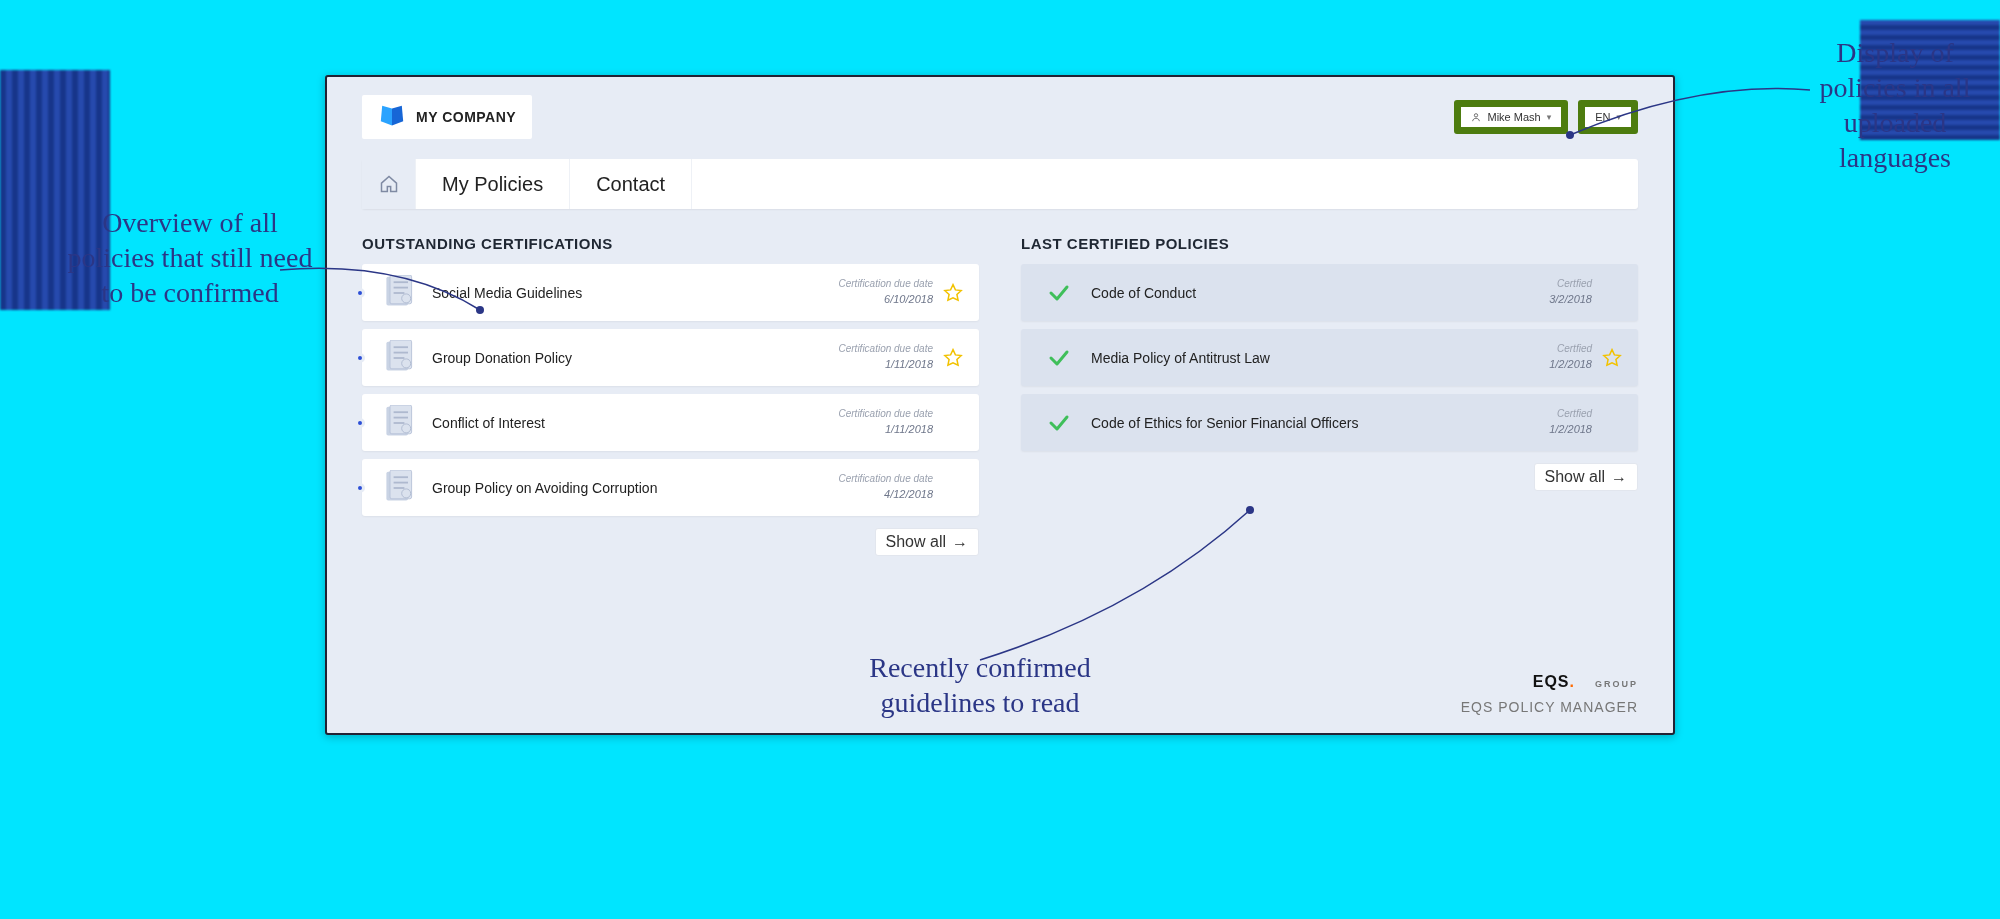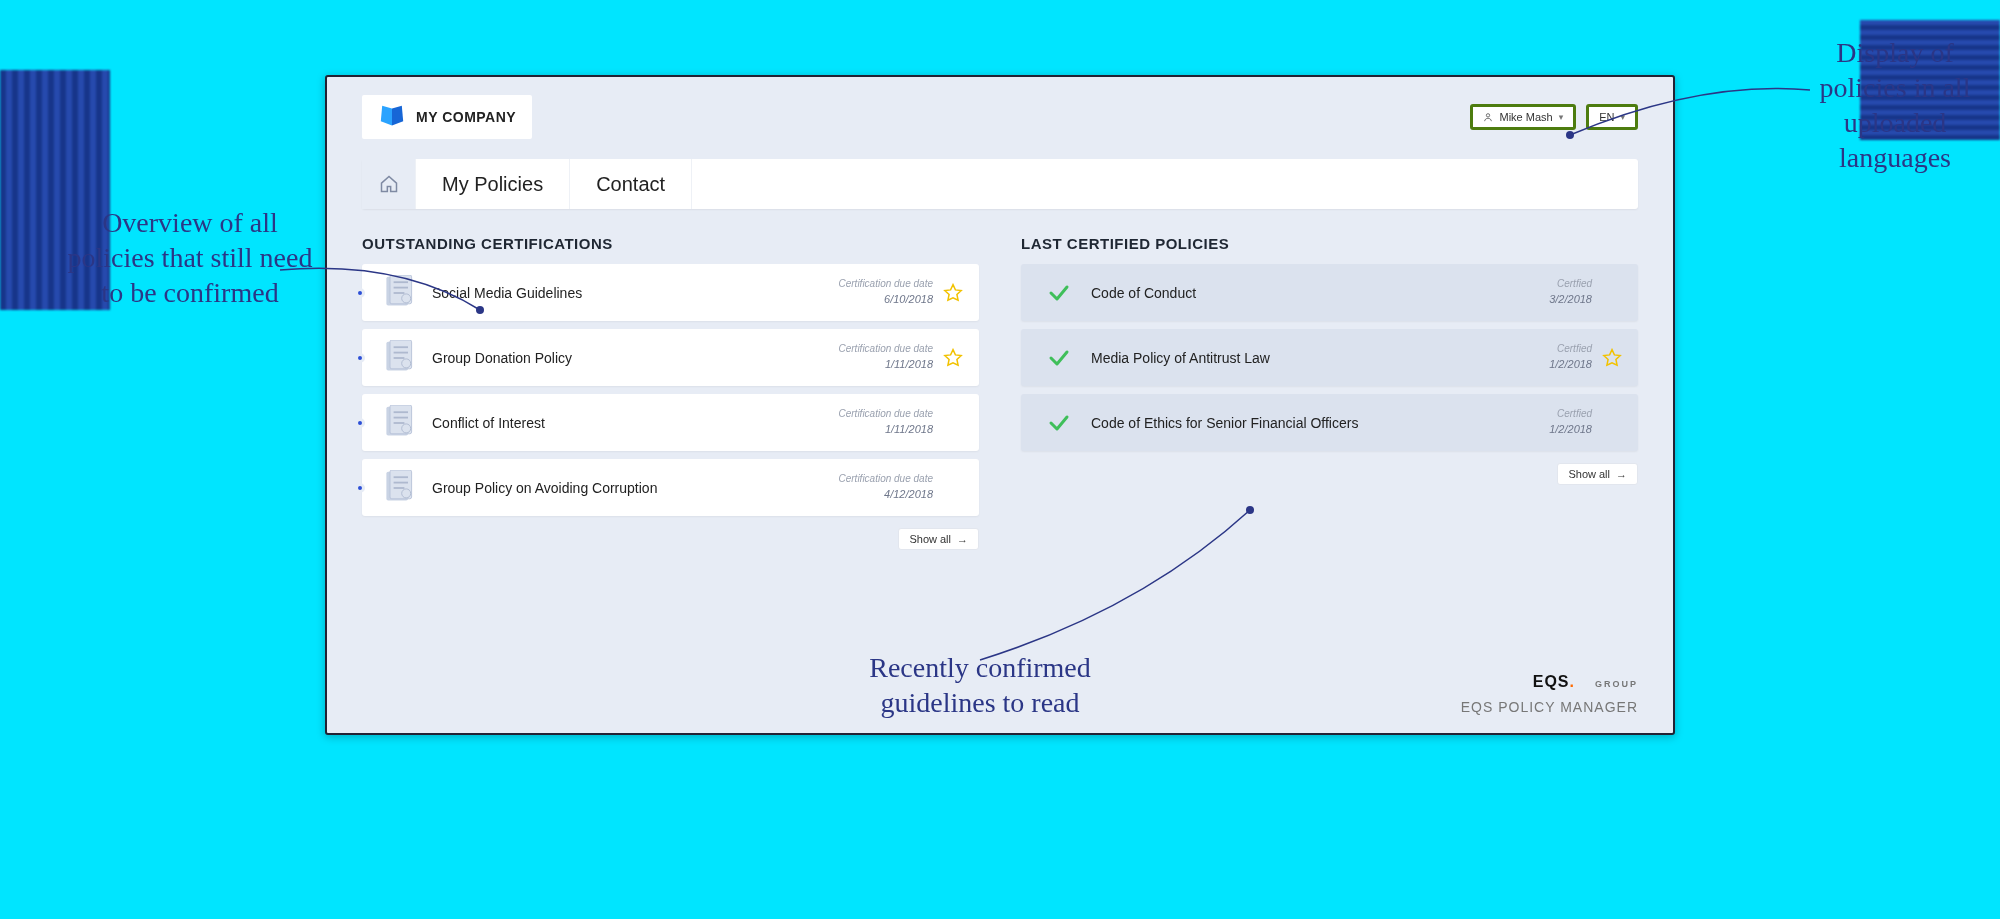--- a/index.html
+++ b/index.html
@@ -40,21 +40,21 @@
   }
   .logo-box {
     background: #fff; padding: 10px 16px; display: flex; align-items: center; gap: 10px;
     border-radius: 2px;
   }
   .logo-mark { width: 28px; height: 24px; }
   .logo-text { font-weight: 800; letter-spacing: .5px; color: #222; font-size: 14px; }
 
   .top-controls { display: flex; gap: 10px; }
   .chip {
-    background: #fff; border: 3px solid #4d7c0f; border-radius: 3px;
+    background: #fff; border: 7px solid #4d7c0f; border-radius: 3px;
     padding: 4px 10px; font-size: 11px; color: #333;
     display: inline-flex; align-items: center; gap: 6px; cursor: pointer;
   }
   .chev { font-size: 9px; color:#777; }
 
   .navbar {
     margin: 10px 35px 0 35px;
     background: #fff; border-radius: 3px;
     display: flex; align-items: stretch; height: 50px;
     box-shadow: 0 1px 2px rgba(0,0,0,.06);
@@ -103,21 +103,21 @@
   }
   .card-title { font-size:14px; color:#222; flex:1; }
   .meta { text-align:right; margin-right:10px; }
   .meta-lbl { font-size:10px; font-style:italic; color:#9aa1af; display:block; }
   .meta-val { font-size:11px; font-style:italic; color:#6e768a; }
   .star { width:20px; height:20px; }
 
   .showall {
     float:right; margin-top:4px;
     background:#fff; border:1px solid #e2e6ee; border-radius:3px;
-    padding:4px 10px; font-size:11px; color:#333; cursor:pointer;
+    padding:4px 10px; font-size:16px; color:#333; cursor:pointer;
     display:inline-flex; align-items:center; gap:6px;
   }
 
   .footer {
     position:absolute; right:35px; bottom:18px; text-align:right;
   }
   .footer-brand { font-weight:800; font-size:16px; letter-spacing:1px; }
   .footer-brand .e { color:#111; }
   .footer-brand .dot { color:#ff6a00; }
   .footer-brand .grp { font-size:9px; color:#777; letter-spacing:2px; font-weight:600; margin-left:20px;}

